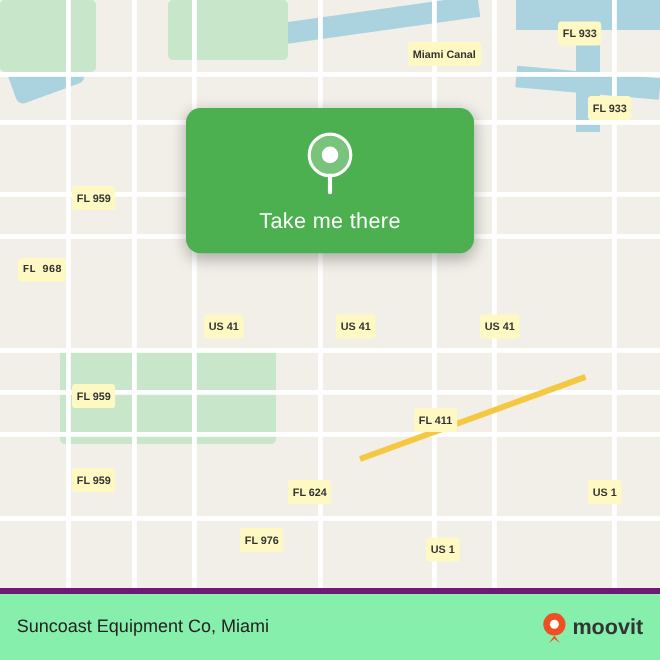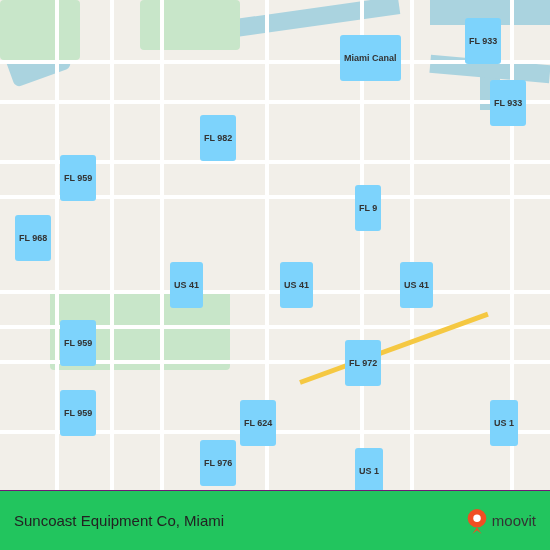--- a/index.html
+++ b/index.html
@@ -92,51 +92,51 @@
       color: #fff;
       font-size: 18px;
       font-weight: 500;
       cursor: pointer;
       letter-spacing: 0.3px;
     }
 
     
     .road-label {
       position: absolute;
-      background: #7dd3fc;
+      background: #fef9c3;
       border-radius: 3px;
       font-size: 9px;
       font-weight: bold;
-      padding: 18px 4px;
+      padding: 5px 4px;
       color: #333;
       white-space: nowrap;
     }
 
     
     #bottom-bar {
       width: 550px;
       height: 60px;
-      background: #22c55e;
-      border-top: 1px solid #701a75;
+      background: #86efac;
+      border-top: 5px solid #701a75;
       display: flex;
       align-items: center;
       padding: 0 14px;
       position: relative;
     }
 
     .moovit-logo {
       display: flex;
       align-items: center;
       gap: 4px;
       margin-left: auto;
     }
 
     .moovit-text {
-      font-size: 15px;
-      font-weight: normal;
+      font-size: 18px;
+      font-weight: bold;
       color: #333;
     }
 
     .moovit-pin {
       width: 22px;
       height: 26px;
     }
 
     .bottom-business {
       font-size: 15px;
@@ -194,36 +194,46 @@
   <div class="road road-v" style="left:410px;"></div>
   <div class="road road-major-v" style="left:465px;"></div>
   <div class="road road-v" style="left:510px;"></div>
 
   <div class="road" style="top:380px; left:300px; width:200px; height:5px; background:#f5c842; transform:rotate(-20deg); transform-origin:left center;"></div>
 
   <div id="road-labels-container">
       <div class="road-label" style="top: 115px; left: 200px;">FL 982</div>
       <div class="road-label" style="top: 155px; left: 60px;">FL 959</div>
       <div class="road-label" style="top: 185px; left: 355px;">FL 9</div>
-      <div class="road-label" style="top: 215px; left: 15px;">FL 968</div>
+      <div class="road-label" style="top: 215px; left: 15px; font-family: Liberation Mono, monospace;">FL 968</div>
       <div class="road-label" style="top: 262px; left: 170px;">US 41</div>
       <div class="road-label" style="top: 262px; left: 280px;">US 41</div>
       <div class="road-label" style="top: 262px; left: 400px;">US 41</div>
       <div class="road-label" style="top: 320px; left: 60px;">FL 959</div>
-      <div class="road-label" style="top: 340px; left: 345px;">FL 972</div>
+      <div class="road-label" style="top: 340px; left: 345px;">FL 411</div>
       <div class="road-label" style="top: 390px; left: 60px;">FL 959</div>
       <div class="road-label" style="top: 400px; left: 240px;">FL 624</div>
       <div class="road-label" style="top: 400px; left: 490px;">US 1</div>
       <div class="road-label" style="top: 440px; left: 200px;">FL 976</div>
       <div class="road-label" style="top: 448px; left: 355px;">US 1</div>
       <div class="road-label" style="top: 18px; left: 465px;">FL 933</div>
       <div class="road-label" style="top: 80px; left: 490px;">FL 933</div>
       <div class="road-label" style="top: 35px; left: 340px;">Miami Canal</div>
     </div>
 
+  <div class="map-card">
+
+    <svg class="map-pin" viewBox="0 0 52 60" fill="none" xmlns="http://www.w3.org/2000/svg">
+      <circle cx="26" cy="22" r="20" fill="white" fill-opacity="0.25" stroke="white" stroke-width="3"></circle>
+      <circle cx="26" cy="22" r="8" fill="white"></circle>
+      <path d="M26 42 L26 58" stroke="white" stroke-width="4" stroke-linecap="round"></path>
+      <path d="M15 42 Q26 58 37 42" stroke="white" stroke-width="0" fill="white" fill-opacity="0"></path>
+    </svg>
+    <button class="map-card-btn">Take me there</button>
+  </div>
 
 </div>
 
 <div id="bottom-bar">
   <span class="bottom-business">Suncoast Equipment Co, Miami</span>
   <div class="moovit-logo">
 
     <svg class="moovit-pin" viewBox="0 0 22 28" fill="none" xmlns="http://www.w3.org/2000/svg">
       <ellipse cx="11" cy="11" rx="10" ry="10" fill="#f04e23"></ellipse>
       <circle cx="11" cy="11" r="4" fill="white"></circle>

